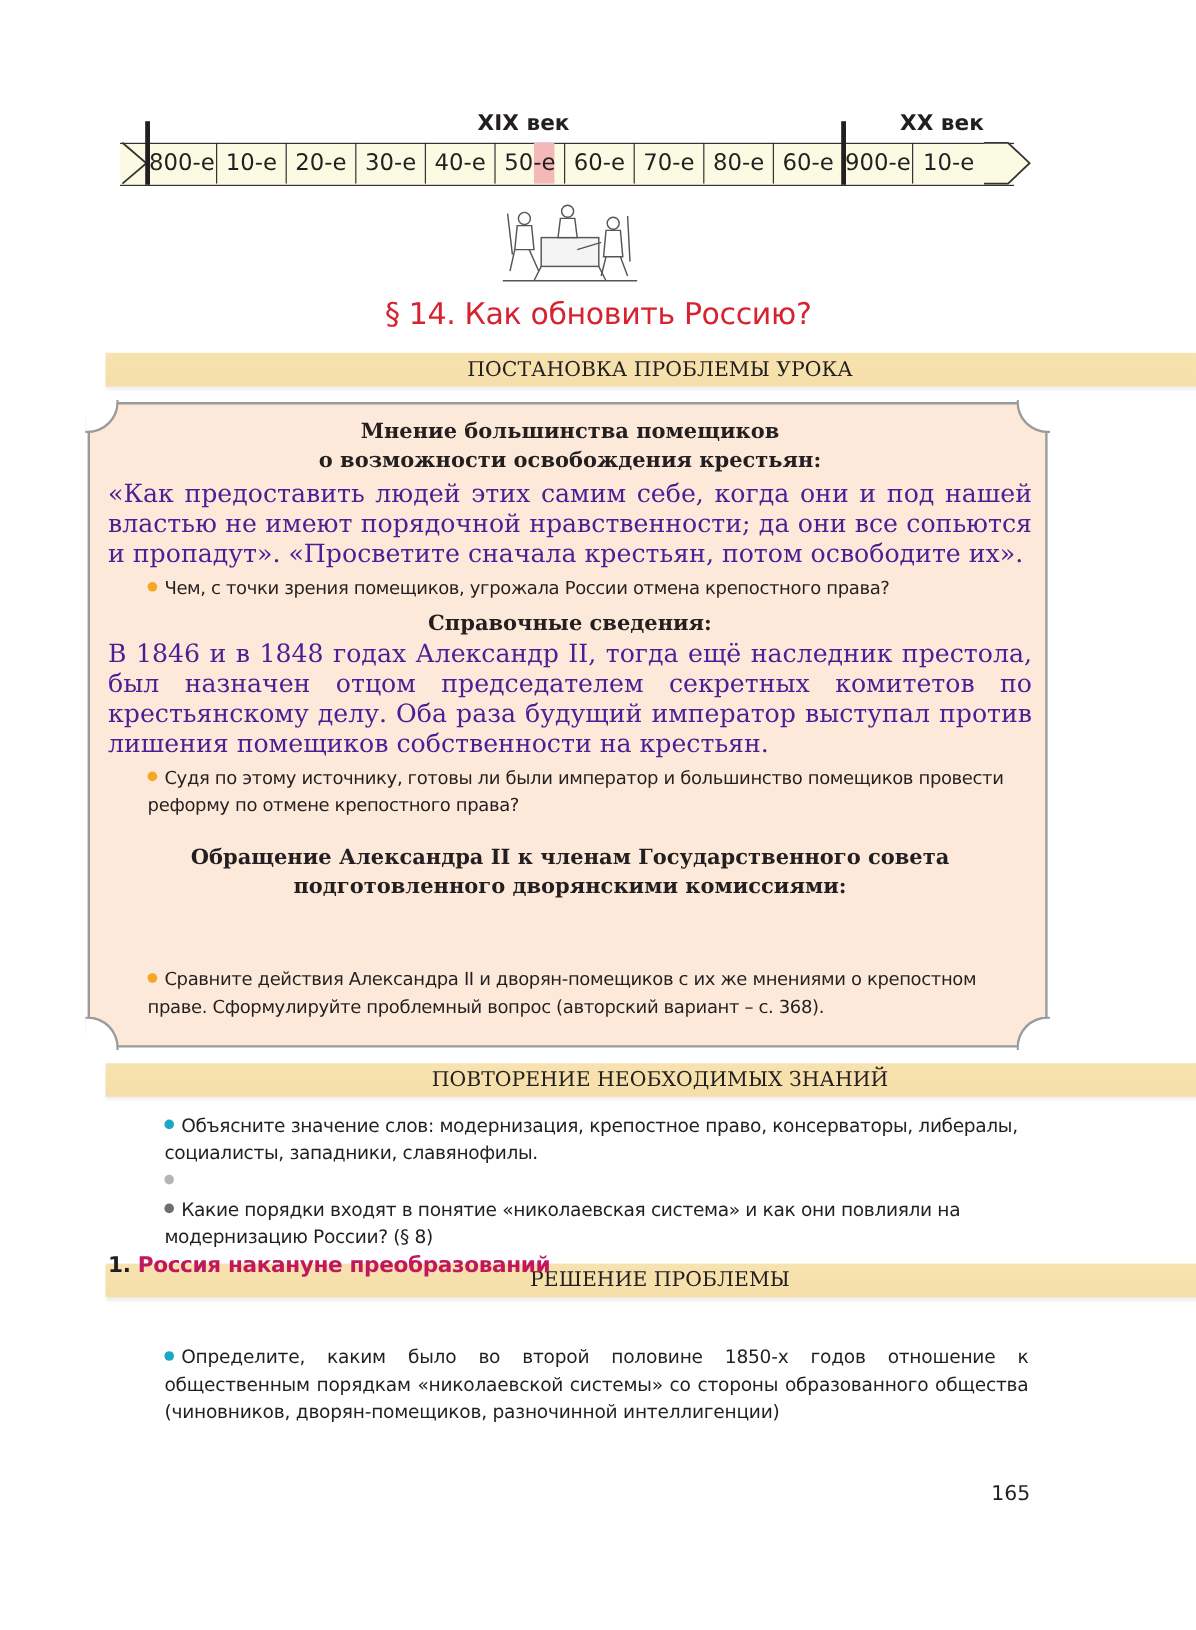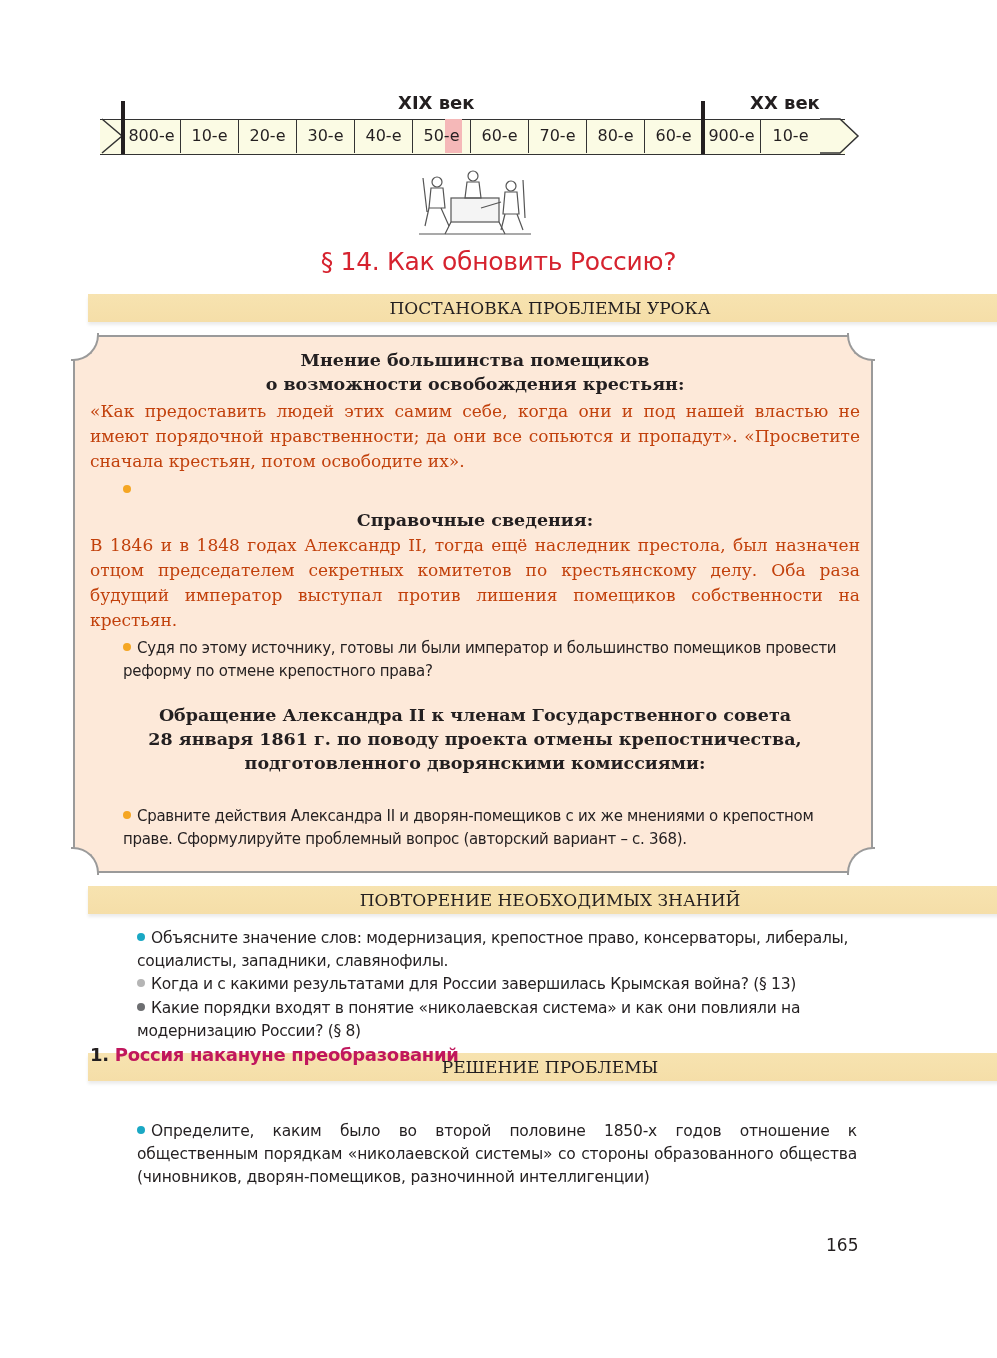--- a/index.html
+++ b/index.html
@@ -4,21 +4,21 @@
 <style>
   html, body { margin:0; padding:0; background:#ffffff; }
   body { width:997px; height:1358px; position:relative; overflow:hidden; font-family:"DejaVu Sans", sans-serif; color:#231f20; }
 
   
   .timeline { position:absolute; left:100px; top:90px; width:760px; height:70px; }
   .century { position:absolute; top:2px; font-family:"DejaVu Sans", sans-serif; font-weight:bold; font-size:18px; color:#231f20;text-align:center; }
   .century.c19 { left:298px; }
   .century.c20 { left:634px;margin-left:16px; }
   .tl-bar { position:absolute; left:0; top:29px; width:745px; height:34px; background:#fbfbe4; border-top:1.5px solid #333; border-bottom:1.5px solid #333; }
-  .tl-cell { position:absolute; top:29px; height:34px; line-height:34px; text-align:center; font-size:16px; color:#231f20; border-left:1.5px solid #333; box-sizing:border-box; }
+  .tl-cell { position:absolute; top:29px; height:34px; line-height:34px; text-align:center; font-size:19px; color:#231f20; border-left:1.5px solid #333; box-sizing:border-box; }
   .tl-divider { position:absolute; width:4px; background:#231f20; }
 
   
   .illustration { position:absolute; left:415px; top:168px; width:120px; height:70px; }
 
   
   .chapter-title { position:absolute; left:0; width:997px; top:247px; text-align:center; font-family:"DejaVu Sans", sans-serif; font-weight:normal; font-size:25px; color:#d6232f; letter-spacing:-0.3px; }
 
   
   .band { position:absolute; left:88px; width:924px; height:28px; background:linear-gradient(#f7e3b0,#f5dea8); text-align:center; line-height:28px; font-family:"DejaVu Serif", serif; font-size:17px; color:#231f20; box-shadow:0 3px 3px rgba(0,0,0,0.08); }
@@ -28,21 +28,21 @@
 
   
   .source-box { position:absolute; left:73px; top:335px; width:800px; height:538px; background:#fde9d9; border:2px solid #9a9a9a; box-sizing:border-box; border-radius:2px; }
   .corner { position:absolute; width:26px; height:26px; background:#fff; }
   .corner.tl { left:-4px; top:-4px; border-bottom-right-radius:26px; border-right:2px solid #9a9a9a; border-bottom:2px solid #9a9a9a; }
   .corner.tr { right:-4px; top:-4px; border-bottom-left-radius:26px; border-left:2px solid #9a9a9a; border-bottom:2px solid #9a9a9a; }
   .corner.bl { left:-4px; bottom:-4px; border-top-right-radius:26px; border-right:2px solid #9a9a9a; border-top:2px solid #9a9a9a; }
   .corner.br { right:-4px; bottom:-4px; border-top-left-radius:26px; border-left:2px solid #9a9a9a; border-top:2px solid #9a9a9a; }
 
   .src-heading { position:absolute; left:0; width:800px; text-align:center; font-family:"DejaVu Serif", serif; font-weight:bold; font-size:17.5px; line-height:24px; color:#231f20; }
-  .src-text { position:absolute; left:15px; width:770px; font-family:"DejaVu Serif", serif; font-size:17px; line-height:25px; text-align:justify; color:#c2410c; }
+  .src-text { position:absolute; left:15px; width:770px; font-family:"DejaVu Serif", serif; font-size:21px; line-height:25px; text-align:justify; color:#4c1d95; }
   .q { position:absolute; left:48px; width:740px; font-family:"DejaVu Sans", sans-serif; font-size:15px; line-height:23px; color:#231f20; letter-spacing:-0.3px; }
 
   .bullet { display:inline-block; width:8px; height:8px; border-radius:50%; margin-right:6px; vertical-align:2px; }
   .bullet.orange { background:#f5a623; }
   .bullet.teal { background:#1aa8c4; }
   .bullet.gray { background:#b5b5b5; }
   .bullet.dark { background:#6d6e71; }
 
   
   .review { position:absolute; left:137px; width:720px; font-family:"DejaVu Sans", sans-serif; font-size:15.5px; line-height:23px; color:#231f20; letter-spacing:-0.3px; }
@@ -115,46 +115,45 @@
   <div class="corner tr"></div>
   <div class="corner bl"></div>
   <div class="corner br"></div>
 
   <div class="src-heading" style="top:11px">
     <div>Мнение большинства помещиков</div>
     <div>о возможности освобождения крестьян:</div>
   </div>
   <div class="src-text" style="top:62px">«Как предоставить людей этих самим себе, когда они и под нашей властью не имеют порядочной нравственности; да они все сопьются и пропадут». «Просветите сначала крестьян, потом освободите их».</div>
   <div class="q" style="top:142px">
-    <span class="bullet orange"></span>
+    <span class="bullet orange"></span><span>Чем, с точки зрения помещиков, угрожала России отмена крепостного права?</span>
   </div>
 
   <div class="src-heading" style="top:171px">Справочные сведения:</div>
   <div class="src-text" style="top:196px">В 1846 и в 1848 годах Александр II, тогда ещё наследник престола, был назначен отцом председателем секретных комитетов по крестьянскому делу. Оба раза будущий император выступал против лишения помещиков собственности на крестьян.</div>
   <div class="q" style="top:300px">
     <span class="bullet orange"></span><span>Судя по этому источнику, готовы ли были император и большинство помещиков провести реформу по отмене крепостного права?</span>
   </div>
 
   <div class="src-heading" style="top:366px">
     <div>Обращение Александра II к членам Государственного совета</div>
-    <div>28 января 1861 г. по поводу проекта отмены крепостничества,</div>
     <div>подготовленного дворянскими комиссиями:</div>
   </div>
   <div class="q" style="top:468px">
     <span class="bullet orange"></span><span>Сравните действия Александра II  и дворян-помещиков с их же мнениями о крепостном праве. Сформулируйте проблемный вопрос (авторский вариант – с. 368).</span>
   </div>
 </div>
 
 <div class="band b2">ПОВТОРЕНИЕ НЕОБХОДИМЫХ ЗНАНИЙ</div>
 
 <div class="review" style="top:927px">
   <span class="bullet teal"></span><span>Объясните значение слов: модернизация, крепостное право, консерваторы, либералы, социалисты, западники, славянофилы.</span>
 </div>
 <div class="review" style="top:973px">
-  <span class="bullet gray"></span><span>Когда и с какими результатами для России завершилась Крымская война? (§ 13)</span>
+  <span class="bullet gray"></span>
 </div>
 <div class="review" style="top:997px">
   <span class="bullet dark"></span><span>Какие порядки входят в понятие «николаевская система» и как они повлияли на модернизацию России? (§ 8)</span>
 </div>
 
 <div class="band b3">РЕШЕНИЕ ПРОБЛЕМЫ</div>
 
 <div class="subheading">
   <span>1.</span>
   <span class="title">Россия накануне преобразований</span>

